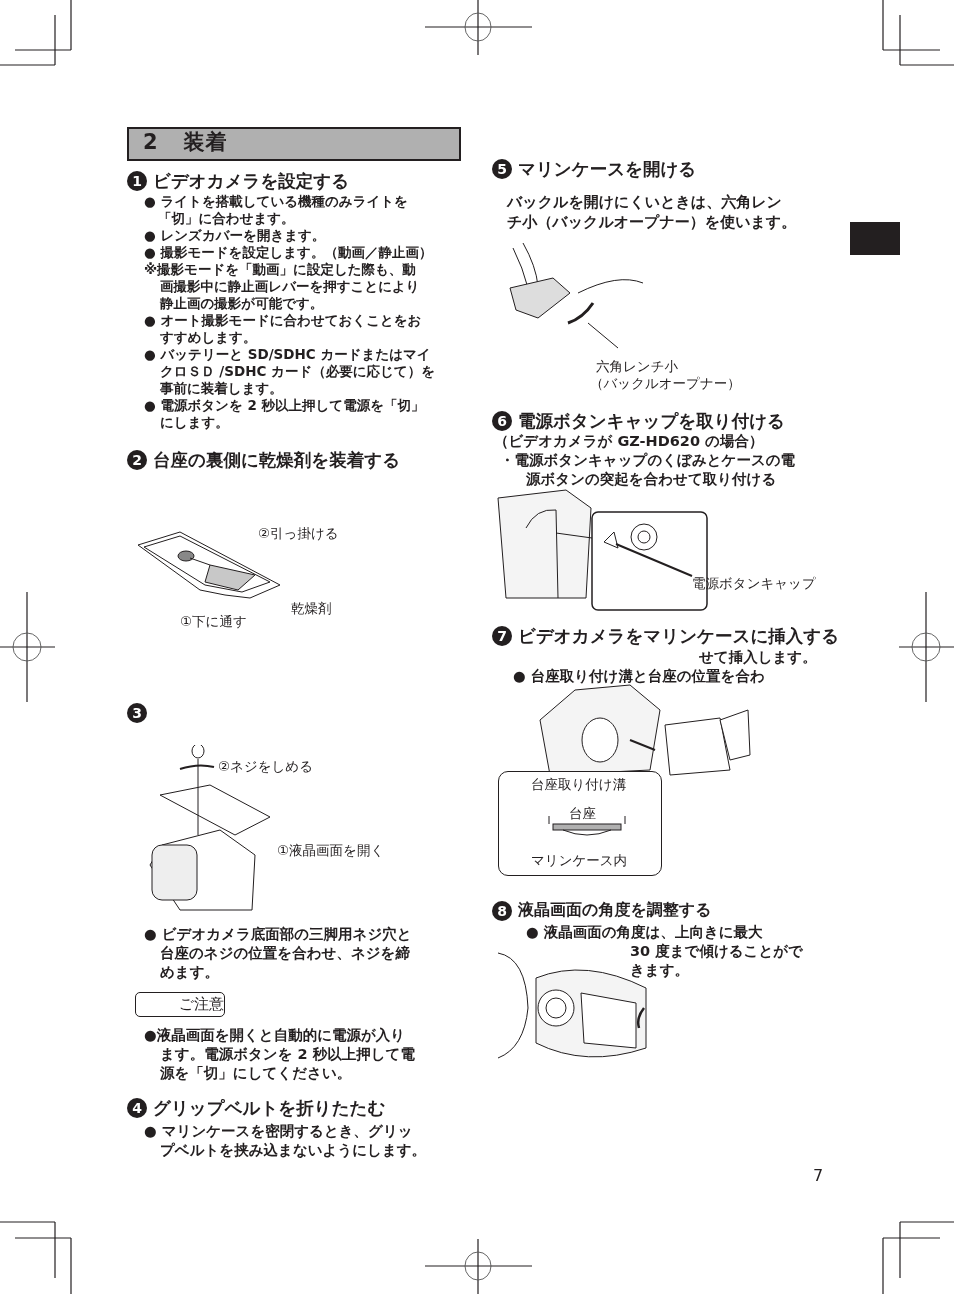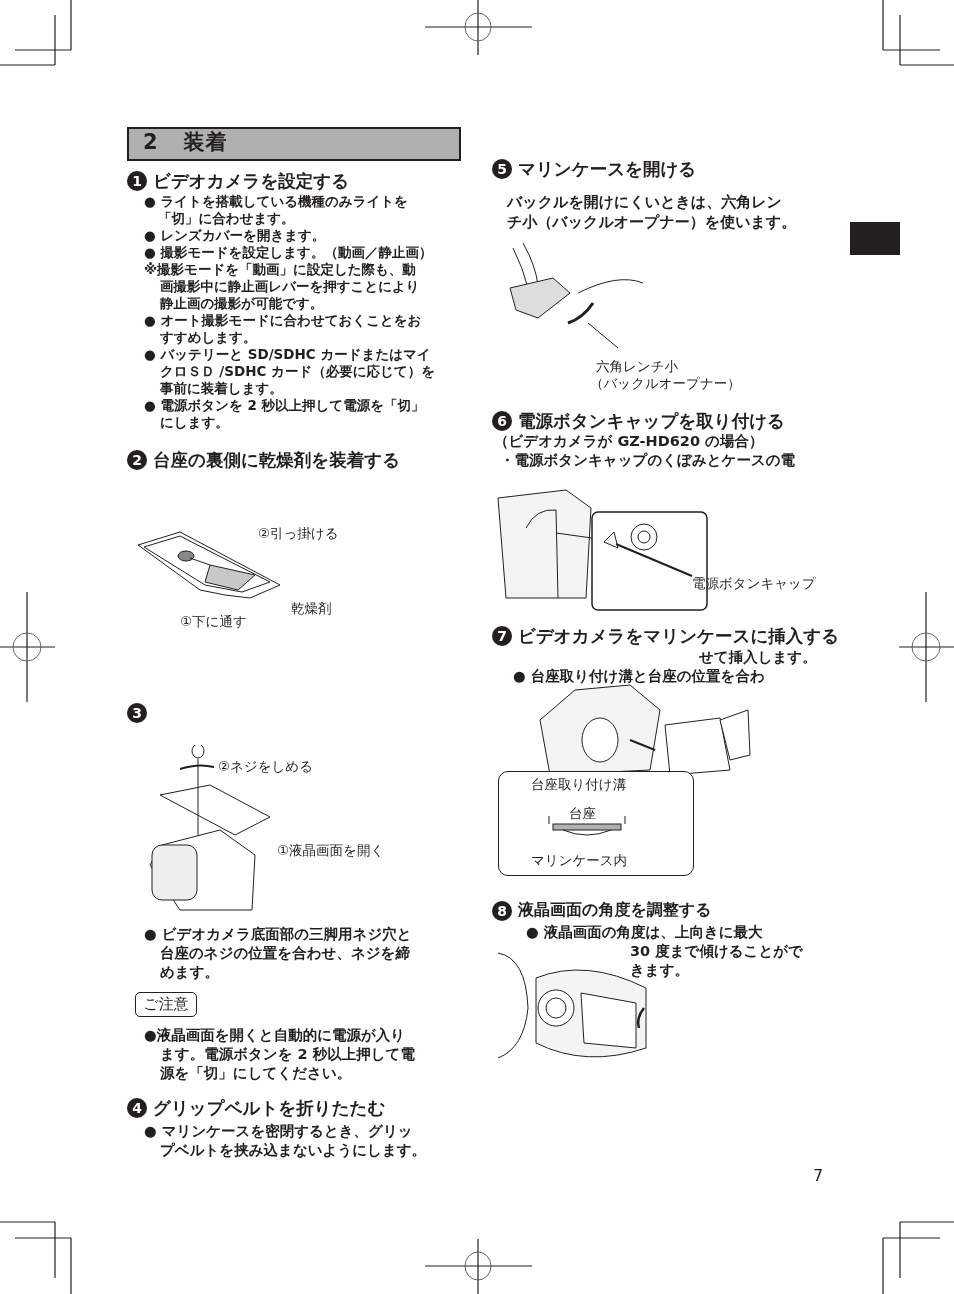--- a/index.html
+++ b/index.html
@@ -10,23 +10,23 @@
   .sec-header { position:absolute; left:127px; top:127px; width:334px; height:34px;
     background:#b0b0b0; border:2px solid #231f20; box-sizing:border-box; }
   .sec-header span { position:absolute; left:14px; top:-1px; font-size:21px; font-weight:bold; letter-spacing:1px; }
   .step { position:absolute; display:flex; align-items:center; font-size:17.5px; font-weight:bold; white-space:nowrap; }
   .num { display:inline-flex; width:20px; height:20px; border-radius:50%; background:#231f20; color:#fff;
     font-size:14px; font-weight:bold; align-items:center; justify-content:center; margin-right:6px; flex:none; }
   .txt { position:absolute; font-size:14.5px; line-height:18px; white-space:nowrap;font-weight:bold; }
   .txt.sm { font-size:13.5px; line-height:17px; }
   .lbl { position:absolute; font-size:13.5px; white-space:nowrap; }
   .tab { position:absolute; left:850px; top:222px; width:50px; height:33px; background:#231f20; }
-  .note-box { position:absolute; left:135px; top:992px; width:62px; height:25px; border:1.5px solid #231f20;
-    border-radius:5px; box-sizing:border-box; font-size:15px; text-align:center; line-height:22px; }
-  .inset { position:absolute; left:498px; top:771px; width:196px; height:105px; border:1.5px solid #231f20;
+  .note-box { position:absolute; left:135px; top:992px; width:90px; height:25px; border:1.5px solid #231f20;
+    border-radius:5px; box-sizing:border-box; font-size:15px; text-align:right; line-height:22px; }
+  .inset { position:absolute; left:498px; top:771px; width:164px; height:105px; border:1.5px solid #231f20;
     border-radius:10px; box-sizing:border-box; background:#fff; }
   .pageno { position:absolute; left:813px; top:1166px; font-size:16px; }
 </style>
 </head>
 <body>
 
 <svg class="marks" viewBox="0 0 954 1294">
   <g stroke="#231f20" stroke-width="1.2" fill="none">
 
     <line x1="71" y1="0" x2="71" y2="50"></line>
@@ -174,20 +174,21 @@
   <div style="margin-left:-6px">（バックルオープナー）</div>
 </div>
 
 <div class="step" style="left:492px;top:409px">
   <span class="num">6</span>
   <span>電源ボタンキャップを取り付ける</span>
 </div>
 <div class="txt" style="left:494px;top:432px;line-height:19px;font-size:14.5px">
   <div>（ビデオカメラが GZ-HD620 の場合）</div>
   <div style="padding-left:6px">・電源ボタンキャップのくぼみとケースの電</div>
+  <div style="padding-left:32px">源ボタンの突起を合わせて取り付ける</div>
 </div>
 <svg class="abs" style="left:496px;top:488px" width="220" height="125" viewBox="0 0 220 125">
   <g stroke="#231f20" stroke-width="1" fill="#fff">
     <path d="M2 10 L70 2 L95 20 L90 110 L10 110 Z" fill="#f4f4f4"></path>
     <path d="M30 40 Q40 20 60 22 L62 110" fill="none"></path>
     <rect x="96" y="24" width="115" height="98" rx="6" stroke-width="1.5"></rect>
     <circle cx="148" cy="49" r="13"></circle>
     <circle cx="148" cy="49" r="6"></circle>
     <path d="M108 54 L118 44 L122 60 Z" fill="#fff"></path>
     <line x1="120" y1="56" x2="196" y2="88" stroke-width="2"></line>

